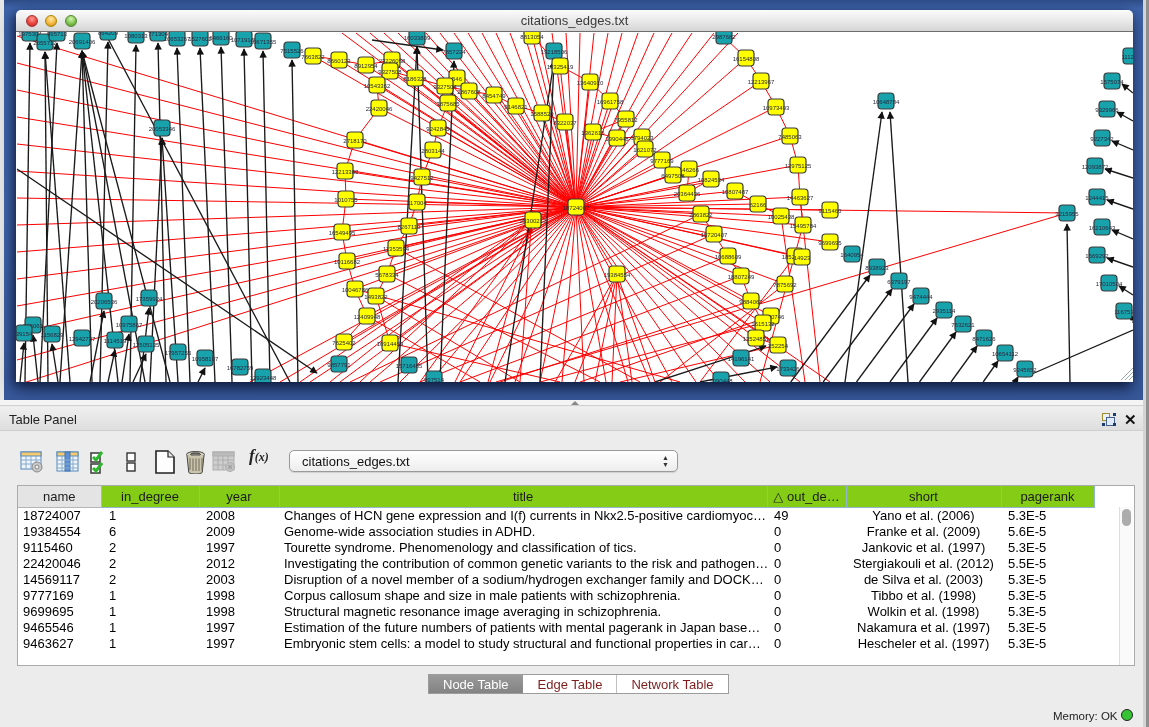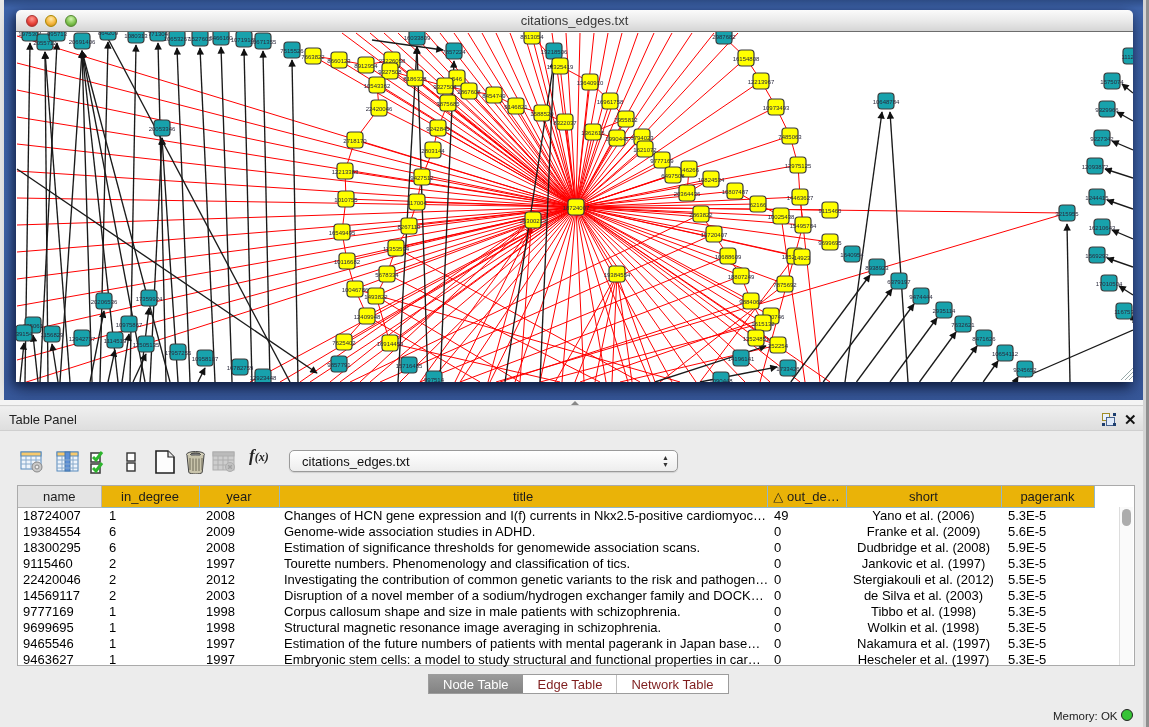--- a/index.html
+++ b/index.html
@@ -28,21 +28,21 @@
 #fl .d1,#fl .d2,#fl .d3{position:absolute;width:3px;height:3px;background:#1c3d6e}
 #fl .d1{left:11px;top:0}#fl .d2{left:0;top:10px}#fl .d3{left:11px;top:10px}
 #px{position:absolute;left:1124px;top:4px;font-size:15px;font-weight:bold;color:#111}
 #toolbar{position:absolute;left:0;top:32px;width:959px;height:52px;background:#ececec}
 .ic{position:absolute;top:18px}
 #combo{position:absolute;left:289px;top:18px;width:389px;height:22px;border:1px solid #9a9a9a;border-radius:5px;background:linear-gradient(180deg,#ffffff,#ededed);box-shadow:0 1px 1px rgba(0,0,0,.12)}
 #combo .cv{position:absolute;left:12px;top:3px;font-size:13px;color:#111}
 #combo .arr{position:absolute;right:8px;top:3px;font-size:7px;line-height:7px;color:#333;text-align:center}
 #tablewrap{position:absolute;left:17px;top:85px;width:1118px;height:181px;background:#fff;border:1px solid #aaa}
 table{border-collapse:collapse;table-layout:fixed;width:1100px;font-size:13px}
-th{height:21px;font-weight:normal;color:#1c1c1c;background:#eab308;border:1px solid #8fb6cc;border-top:none;font-size:13px}
+th{height:21px;font-weight:normal;color:#1c1c1c;background:#84cc16;border:1px solid #8fb6cc;border-top:none;font-size:13px}
 th.c1{background:#e4e4e4;border-color:#b5b5b5;border-left:none}
 td{height:16px;padding:0;color:#000;white-space:nowrap;overflow:hidden}
 td.c1{padding-left:5px}
 td.c2{padding-left:8px}
 td.c3{padding-left:7px}
 td.c4{padding-left:5px}
 td.c5{padding-left:7px}
 td.c6{text-align:center}
 td.c7{padding-left:7px}
 col.c1{width:83px}col.c2{width:98px}col.c3{width:80px}col.c4{width:488px}
@@ -734,34 +734,24 @@
               <td class="c1">19384554</td>
               <td class="c2">6</td>
               <td class="c3">2009</td>
               <td class="c4">Genome‑wide association studies in ADHD.</td>
               <td class="c5">0</td>
               <td class="c6">Franke et al. (2009)</td>
               <td class="c7">5.6E‑5</td>
               <td></td>
             </tr>
 <tr>
-              <td class="c1">18300295</td>
-              <td class="c2">6</td>
-              <td class="c3">2008</td>
-              <td class="c4">Estimation of significance thresholds for genomewide association scans.</td>
-              <td class="c5">0</td>
-              <td class="c6">Dudbridge et al. (2008)</td>
-              <td class="c7">5.9E‑5</td>
-              <td></td>
-            </tr>
-<tr>
               <td class="c1">9115460</td>
               <td class="c2">2</td>
               <td class="c3">1997</td>
-              <td class="c4">Tourette numbers. Phenomenology and classification of tics.</td>
+              <td class="c4">Tourette syndrome. Phenomenology and classification of tics.</td>
               <td class="c5">0</td>
               <td class="c6">Jankovic et al. (1997)</td>
               <td class="c7">5.3E‑5</td>
               <td></td>
             </tr>
 <tr>
               <td class="c1">22420046</td>
               <td class="c2">2</td>
               <td class="c3">2012</td>
               <td class="c4">Investigating the contribution of common genetic variants to the risk and pathogen…</td>

